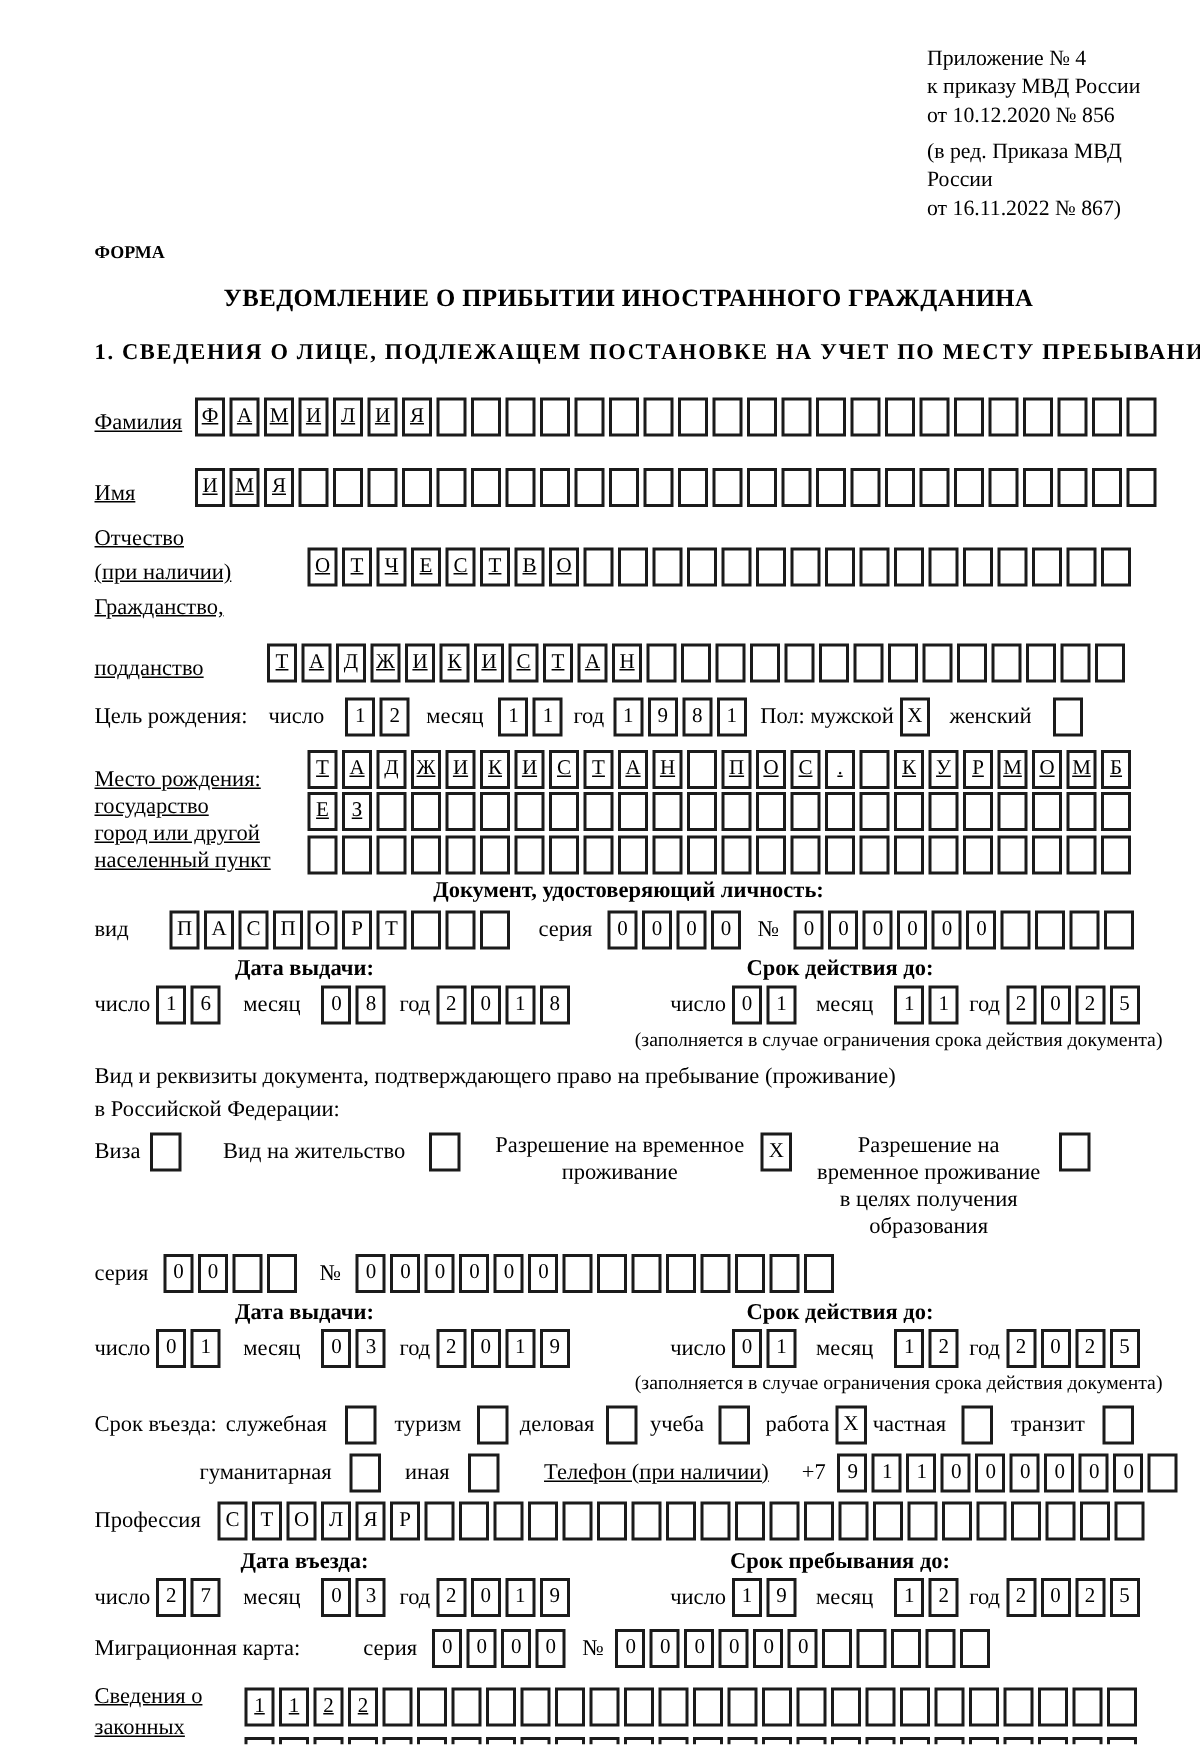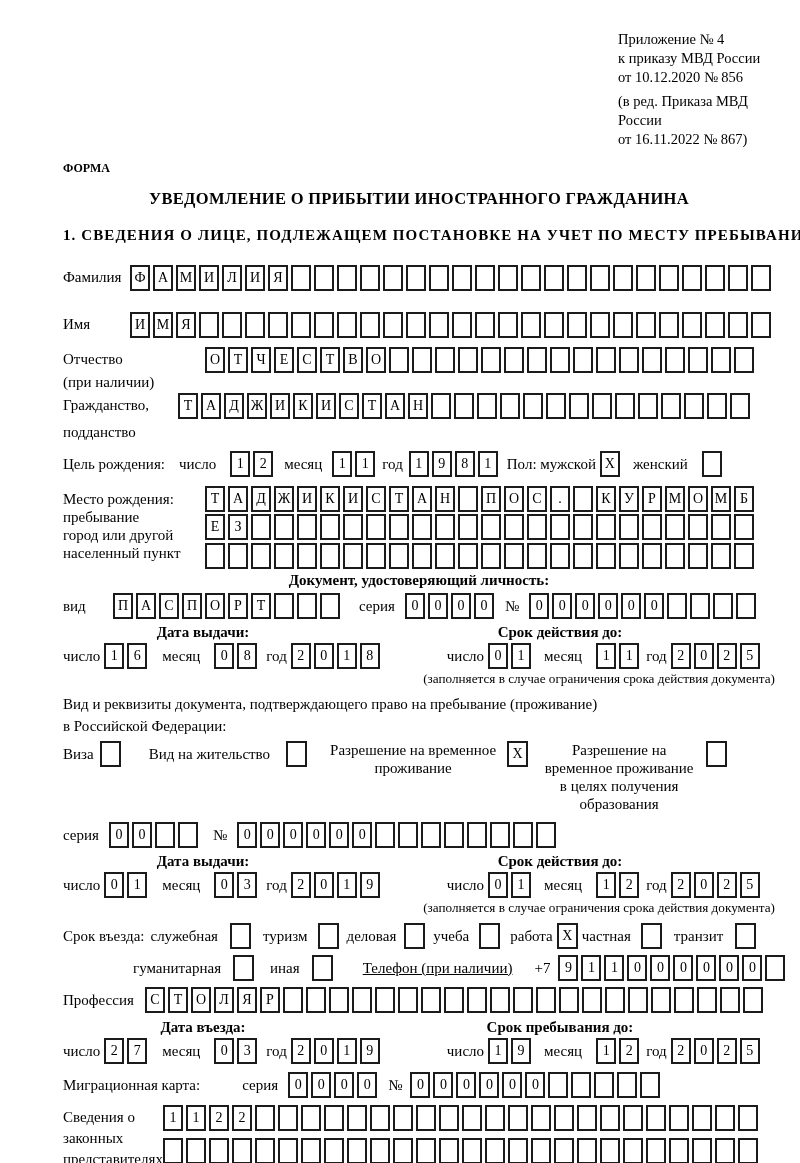--- a/index.html
+++ b/index.html
@@ -17,21 +17,21 @@
   .section-h{font-weight:bold;font-size:15px;letter-spacing:1.1px;margin-top:17px;white-space:nowrap;}
   .cells{display:flex;flex-wrap:nowrap;}
   .cell{
     flex:none;width:16px;height:22px;border:2px solid #1b1b1b;margin-right:3px;
     display:flex;align-items:center;justify-content:center;font-size:14px;line-height:1;
   }
   .cb{
     flex:none;width:17px;height:22px;border:2px solid #1b1b1b;
     display:inline-flex;align-items:center;justify-content:center;font-size:14px;line-height:1;
   }
-  .frow{display:flex;align-items:flex-start;}
+  .frow{display:flex;align-items:flex-end;text-decoration:underline;}
   .lbl{flex:none;line-height:17px;padding-top:4px;}
   .irow{display:flex;align-items:center;}
   .irow span{white-space:nowrap;}
   .dheads{display:flex;font-size:15px;line-height:17px;font-weight:bold;}
   .dheads .h1{width:280px;text-align:center;}
   .dheads .h2{width:310px;text-align:center;margin-left:62px;}
   .drow{display:flex;align-items:center;margin-top:2px;}
   .dnote{text-align:right;font-size:13.2px;margin-top:2px;line-height:15px;}
   .opt-row{display:flex;align-items:flex-start;line-height:17px;}
   .opt-c{text-align:center;line-height:18px;}
@@ -154,21 +154,21 @@
         <div class="cell"></div>
         <div class="cell"></div>
         <div class="cell"></div>
         <div class="cell"></div>
       </div>
   </div>
 
   <div class="frow" style="margin-top:2px;">
     <div class="lbl" style="width:115px;">
       <div>Гражданство,</div>
-      <div style="margin-top:10px;">подданство</div>
+      <div style="margin-top:24px;">подданство</div>
     </div>
     <div class="cells">
         <div class="cell">Т</div>
         <div class="cell">А</div>
         <div class="cell">Д</div>
         <div class="cell">Ж</div>
         <div class="cell">И</div>
         <div class="cell">К</div>
         <div class="cell">И</div>
         <div class="cell">С</div>
@@ -217,21 +217,21 @@
       </div>
     <span style="margin-left:10px;">женский</span>
     <div class="cells" style="margin-left:14px;">
         <div class="cell"></div>
       </div>
   </div>
 
   <div class="frow" style="margin-top:9px;">
     <div class="lbl" style="width:142px;line-height:18px;">
       <div>Место рождения:</div>
-      <div>пребывание</div>
+      <div>государство</div>
       <div>город или другой</div>
       <div>населенный пункт</div>
     </div>
     <div>
       <div class="cells">
           <div class="cell">Т</div>
           <div class="cell">А</div>
           <div class="cell">Д</div>
           <div class="cell">Ж</div>
           <div class="cell">И</div>

